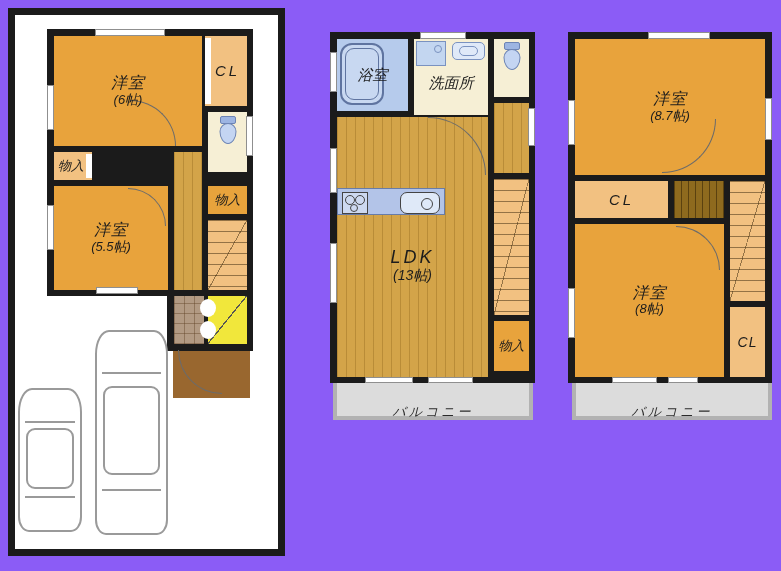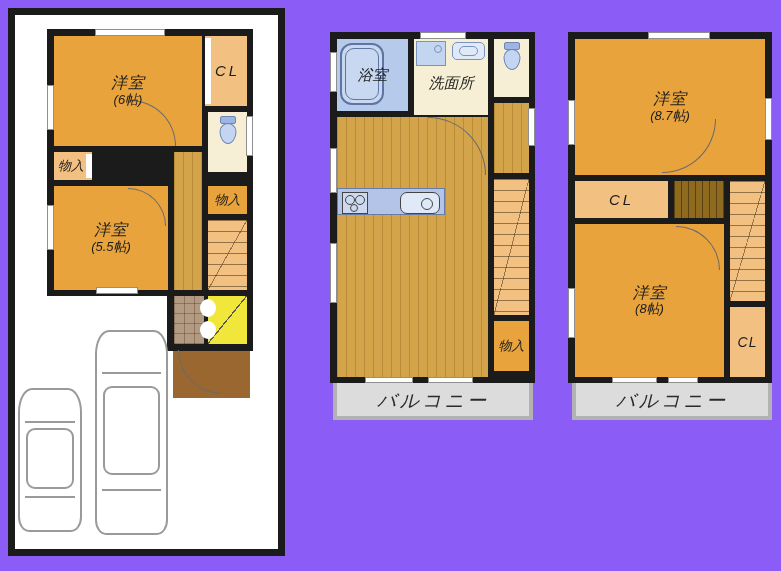--- a/index.html
+++ b/index.html
@@ -26,21 +26,21 @@
   .stairs::after{content:"";position:absolute;inset:0;
         background:linear-gradient(to bottom right,rgba(0,0,0,0) 49.2%,rgba(70,50,20,.55) 49.2% 50.6%,rgba(0,0,0,0) 50.6%);}
   .balcony{background:var(--balcony-gray,#dcdcdc);border:4px solid #b2b2b2;}
   .window{background:#fff;border:1px solid #8f8f8f;}
   .lbl{display:flex;flex-direction:column;align-items:center;justify-content:center;
        text-align:center;line-height:1.15;z-index:6;}
   .lbl .nm{font-size:16px;font-weight:500;letter-spacing:1px;white-space:nowrap;}
   .lbl .sz{font-size:13px;white-space:nowrap;}
   .lbl.small{font-size:12px;font-weight:500;white-space:nowrap;}
   .lbl.cl{font-size:15px;letter-spacing:3px;font-weight:500;}
-  .lbl.bal{font-size:19px;letter-spacing:3px;font-weight:500;color:#2a2a2a;}
+  .lbl.bal{font-size:13px;letter-spacing:3px;font-weight:500;color:#2a2a2a;justify-content:flex-end;}
   .arc{border:1px solid #6b6b6b;z-index:5;background:transparent;}
   .arc.tr{border-left:none;border-bottom:none;border-top-right-radius:100%;}
   .arc.br{border-left:none;border-top:none;border-bottom-right-radius:100%;}
   .arc.bl{border-right:none;border-top:none;border-bottom-left-radius:100%;}
   .car{background:#fff;border:2px solid #9a9a9a;border-radius:14px 14px 11px 11px/24px 24px 15px 15px;z-index:3;}
   .car .cabin{position:absolute;left:6px;right:6px;top:27%;height:44%;border:2px solid #9a9a9a;border-radius:9px;box-sizing:border-box;}
   .car .wline{position:absolute;left:5px;right:5px;height:0;border-top:2px solid #9a9a9a;}
   .toilet .tank{position:absolute;left:50%;transform:translateX(-50%);top:2px;width:16px;height:8px;background:#9db5e2;border:1px solid #6d84b4;border-radius:2px;box-sizing:border-box;}
   .toilet .bowl{position:absolute;left:50%;transform:translateX(-50%);top:9px;width:17px;height:21px;background:#c4d5f2;border:1px solid #6d84b4;border-radius:50% 50% 50% 50%/40% 40% 60% 60%;box-sizing:border-box;}
   .tub{border:2px solid #5f74a0;border-radius:12px;background:rgba(255,255,255,.25);}
@@ -174,20 +174,24 @@
     <div class="abs window" style="left:428px;top:377px;width:45px;height:6px;z-index:4;"></div>
 
     <div class="abs arc tr" style="left:428px;top:117px;width:58px;height:58px;"></div>
 
     <div class="abs lbl" style="left:337px;top:39px;width:71px;height:72px;font-size:15px;font-weight:500;">
         <span>浴室</span>
       </div>
     <div class="abs lbl" style="left:412px;top:58px;width:78px;height:50px;font-size:15px;font-weight:500;">
         <span>洗面所</span>
       </div>
+    <div class="abs lbl" style="left:355px;top:235px;width:115px;height:60px;">
+      <span class="nm" style="font-size:18px;letter-spacing:3px;">LDK</span>
+      <span class="sz" style="font-size:14px;">(13帖)</span>
+    </div>
     <div class="abs lbl small" style="left:494px;top:321px;width:35px;height:50px;font-size:13px;">
         <span>物入</span>
       </div>
     <div class="abs lbl bal" style="left:333px;top:382px;width:200px;height:38px;">
         <span>バルコニー</span>
       </div>
   </div>
 
   <div class="abs" style="left:0;top:0;width:781px;height:571px;">
     <div class="abs balcony" style="left:572px;top:378px;width:200px;height:42px;z-index:0;"></div>

